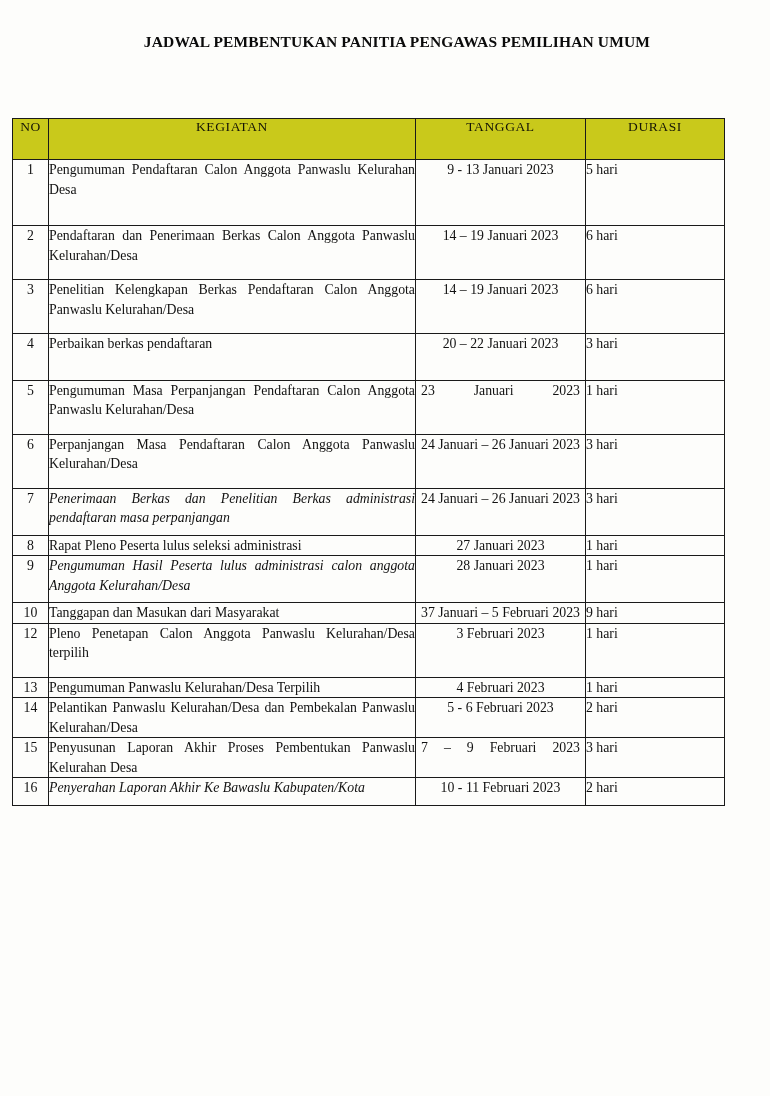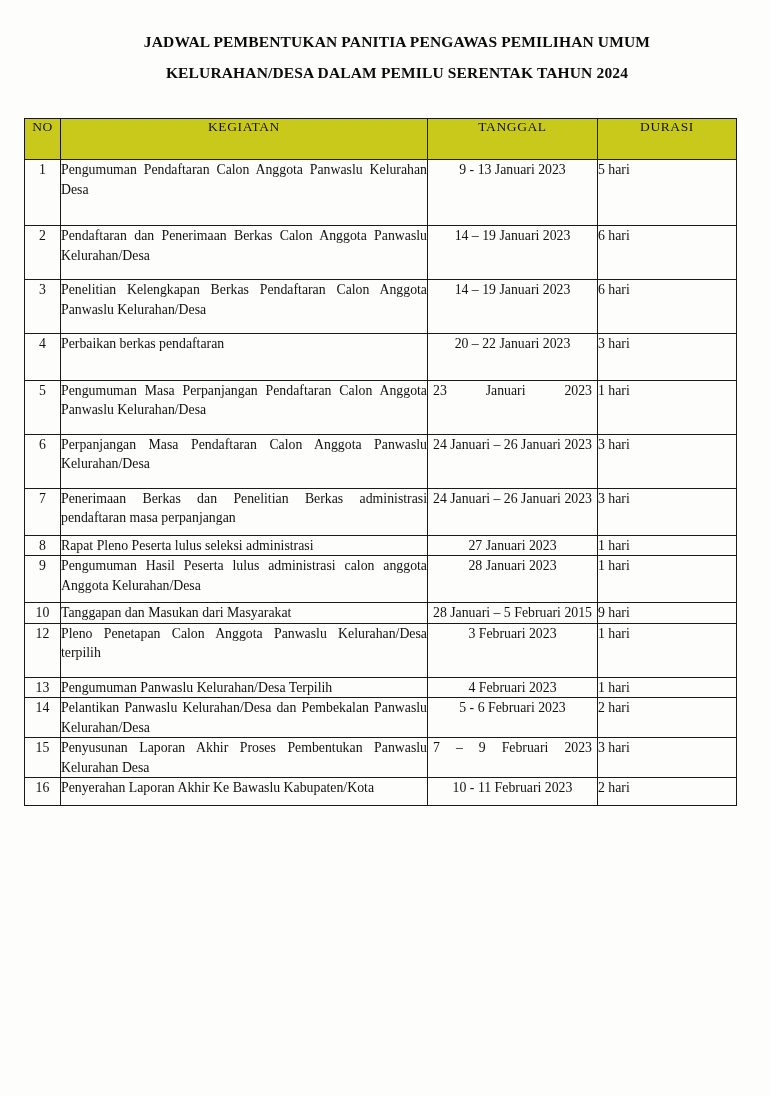--- a/index.html
+++ b/index.html
@@ -29,21 +29,21 @@
     letter-spacing: 0.15px;
     line-height: 31px;
     color: #0b0b0b;
     white-space: nowrap;
     padding-left: 24px;
   }
 
   
   .table-wrap {
     position: absolute;
-    left: 24px;
+    left: 12px;
     top: 118px;
     width: 712px;
   }
   table.schedule {
     border-collapse: collapse;
     width: 712px;
     table-layout: fixed;
   }
   table.schedule td, table.schedule th {
     border: 1px solid #1a1a1a;
@@ -97,28 +97,27 @@
   
   td.tgl-cell.justify-date {
     text-align: justify;
     text-align-last: justify;
     padding-left: 5px;
     padding-right: 5px;
   }
   
   .pb-lg { padding-bottom: 26px !important; }
   .pb-md { padding-bottom: 14px !important; font-family: Liberation Serif, serif; }
-  .pb-sm { padding-bottom: 7px !important; }
+  .pb-sm { padding-bottom: 7px !important; font-style: italic; }
 </style>
 </head>
 <body>
 
 <div class="title-block">
   <div class="title-line">JADWAL PEMBENTUKAN PANITIA PENGAWAS PEMILIHAN UMUM</div>
-  <div class="title-line">KELURAHAN/DESA DALAM PEMILU SERENTAK TAHUN 2024</div>
 </div>
 
 <div class="table-wrap">
   <table class="schedule">
     <colgroup>
       <col class="c-no">
         <col class="c-keg">
         <col class="c-tgl">
         <col class="c-dur">
     </colgroup>
@@ -191,21 +190,21 @@
       <tr>
         <td class="no-cell">9</td>
         <td class="keg-cell pb-sm">Pengumuman Hasil Peserta lulus administrasi calon anggota Anggota Kelurahan/Desa</td>
         <td class="tgl-cell">28 Januari 2023</td>
         <td class="dur-cell">1 hari</td>
       </tr>
 
       <tr>
         <td class="no-cell">10</td>
         <td class="keg-cell">Tanggapan dan Masukan dari Masyarakat</td>
-        <td class="tgl-cell">28 Januari – 5 Februari 2015</td>
+        <td class="tgl-cell">37 Januari – 5 Februari 2023</td>
         <td class="dur-cell">9 hari</td>
       </tr>
 
 
       <tr>
         <td class="no-cell">12</td>
         <td class="keg-cell pb-md">Pleno Penetapan Calon Anggota Panwaslu Kelurahan/Desa terpilih</td>
         <td class="tgl-cell">3 Februari 2023</td>
         <td class="dur-cell">1 hari</td>
       </tr>

